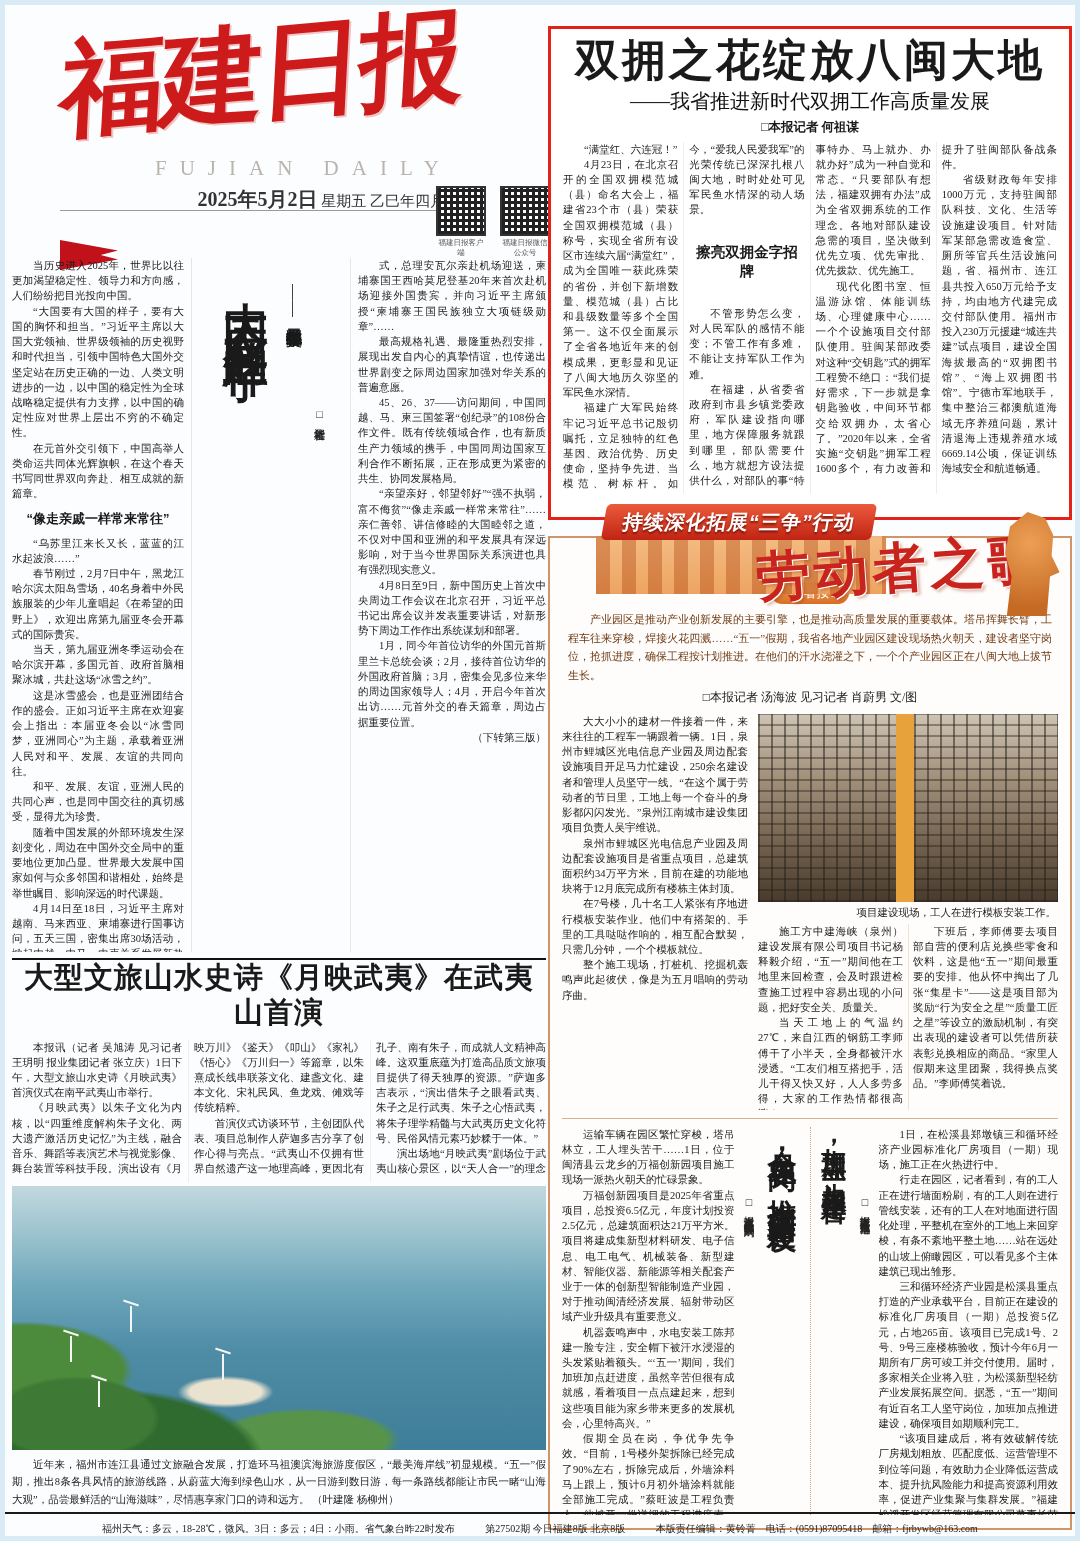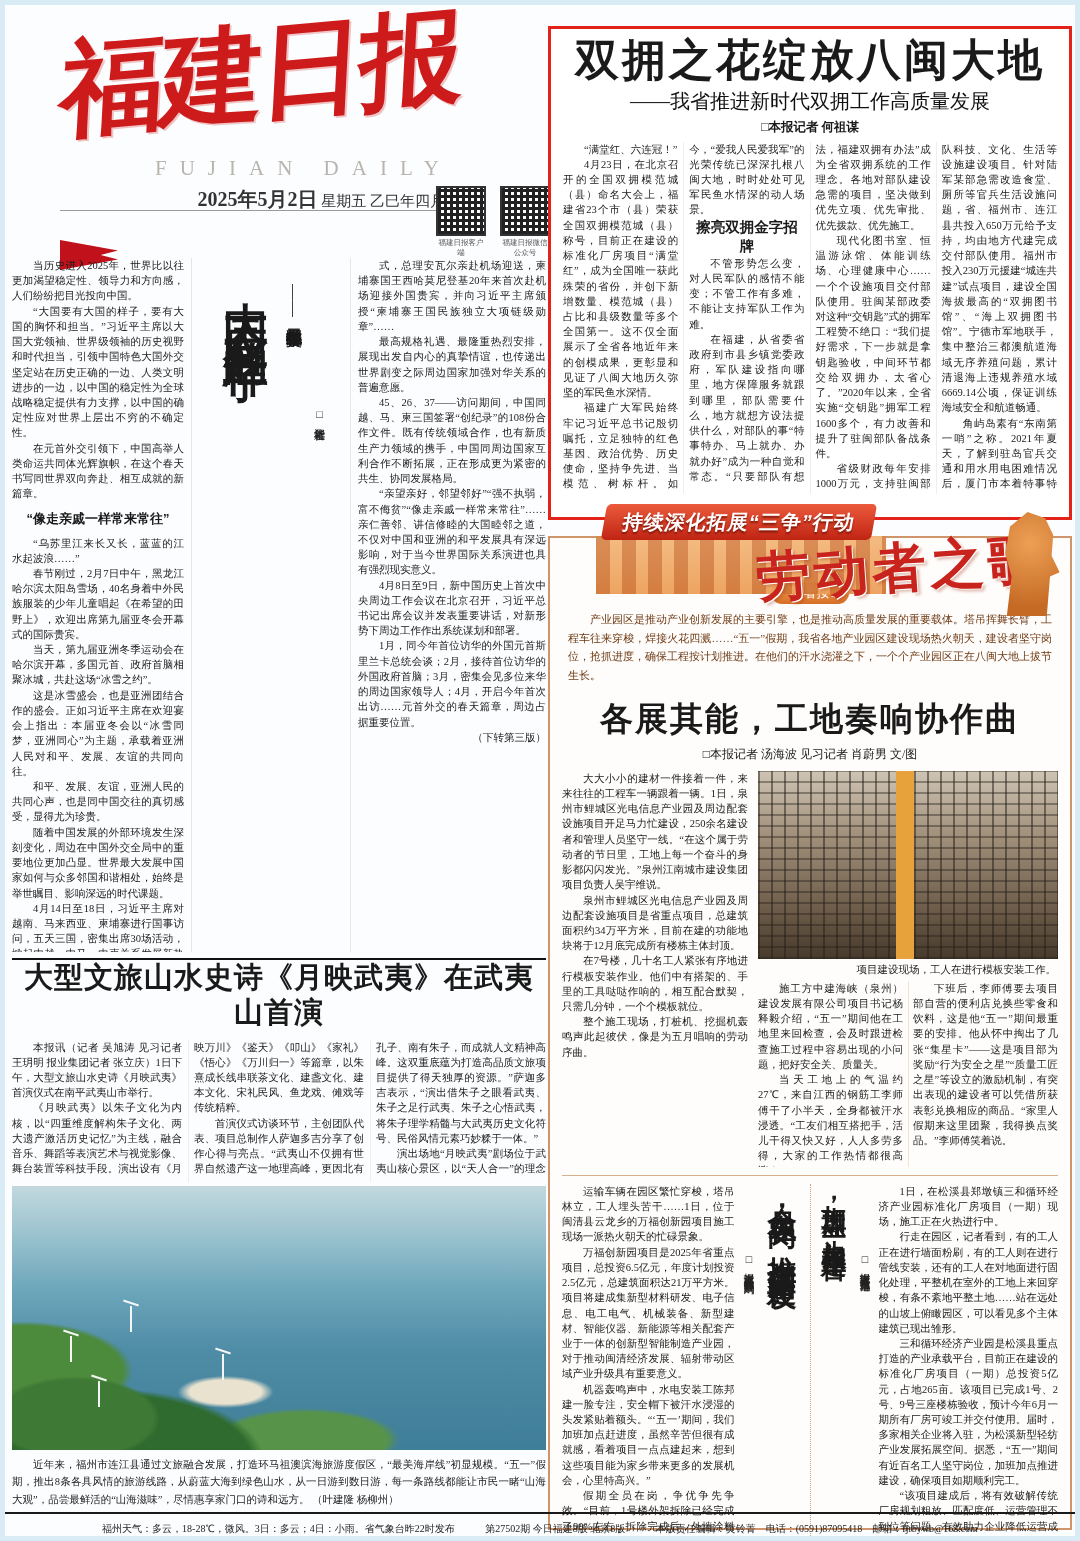--- a/index.html
+++ b/index.html
@@ -20,21 +20,21 @@
       repeating-linear-gradient(0deg,#222 0 3px,transparent 3px 6px),
       repeating-linear-gradient(90deg,#222 0 3px,#fff 3px 6px);}
   .qr-cap{font-size:7.5px;text-align:center;color:#555;margin-top:2px;width:50px;}
   .pennant{position:absolute;left:0;top:222px;width:58px;height:30px;background:#c1121c;clip-path:polygon(0 0,100% 35%,70% 50%,100% 65%,0 100%);}
   
   .leadbox{position:absolute;left:548px;top:26px;width:524px;height:494px;border:3px solid #e32219;box-sizing:border-box;padding:6px 12px;background:#fff;}
   .lead-title{font-family:"Liberation Sans",sans-serif;font-size:44px;font-weight:700;letter-spacing:3px;text-align:center;line-height:1.15;}
   .lead-sub{font-size:20px;text-align:center;margin-top:2px;color:#111;}
   .lead-by{font-size:12.5px;font-weight:bold;text-align:center;margin:4px 0 6px;}
   .lead-body{column-count:4;column-gap:11px;column-rule:1px solid #eee;height:352px;overflow:hidden;font-size:10.5px;}
-  .lead-subhead{font-family:"Liberation Sans",sans-serif;font-size:14.5px;font-weight:900;text-align:center;margin:0 0;}
+  .lead-subhead{font-family:"Liberation Sans",sans-serif;font-size:14.5px;font-weight:900;text-align:center;margin:25px 0;}
   
   .guoji{position:absolute;left:12px;top:258px;width:534px;height:694px;display:flex;overflow:hidden;}
   .g-col1{width:172px;font-size:10.5px;padding-right:7px;border-right:1px solid #e6e6e6;overflow:hidden;}
   .g-sh{font-family:"Liberation Sans",sans-serif;font-weight:900;font-size:13px;text-align:center;margin:8px 0;}
   .g-mid{width:146px;padding:0 6px;display:flex;flex-direction:column;border-right:1px solid #e6e6e6;}
   .g-vwrap{height:452px;display:flex;justify-content:center;gap:7px;}
   .g-vtitle{writing-mode:vertical-rl;font-family:"Liberation Sans",sans-serif;font-size:45px;font-weight:900;letter-spacing:10px;padding-top:8px;}
   .g-vsub{writing-mode:vertical-rl;font-size:16.5px;padding-top:26px;}
   .g-vby{writing-mode:vertical-rl;font-size:11px;padding-top:150px;color:#222;}
   .g-midtext{flex:1;font-size:10.5px;overflow:hidden;margin-top:6px;}
@@ -119,21 +119,21 @@
   <div class="pennant"></div>
 </div>
 
 <div class="leadbox">
   <div class="lead-title">双拥之花绽放八闽大地</div>
   <div class="lead-sub">——我省推进新时代双拥工作高质量发展</div>
   <div class="lead-by">□本报记者 何祖谋</div>
   <div class="lead-body">
     <div>
         <p>“满堂红、六连冠！”</p>
-        <p>4月23日，在北京召开的全国双拥模范城（县）命名大会上，福建省23个市（县）荣获全国双拥模范城（县）称号，目前正在建设的标准化厂房项目“满堂红”，成为全国唯一获此殊荣的省份，并创下新增数量、模范城（县）占比和县级数量等多个全国第一。这不仅全面展示了全省各地近年来的创模成果，更彰显和见证了八闽大地历久弥坚的军民鱼水深情。</p>
+        <p>4月23日，在北京召开的全国双拥模范城（县）命名大会上，福建省23个市（县）荣获全国双拥模范城（县）称号，实现全省所有设区市连续六届“满堂红”，成为全国唯一获此殊荣的省份，并创下新增数量、模范城（县）占比和县级数量等多个全国第一。这不仅全面展示了全省各地近年来的创模成果，更彰显和见证了八闽大地历久弥坚的军民鱼水深情。</p>
         <p>福建广大军民始终牢记习近平总书记殷切嘱托，立足独特的红色基因、政治优势、历史使命，坚持争先进、当模范、树标杆。如今，“爱我人民爱我军”的光荣传统已深深扎根八闽大地，时时处处可见军民鱼水情深的动人场景。</p>
       </div>
     <div class="lead-subhead">擦亮双拥金字招牌</div>
     <div>
         <p>不管形势怎么变，对人民军队的感情不能变；不管工作有多难，不能让支持军队工作为难。</p>
         <p>在福建，从省委省政府到市县乡镇党委政府，军队建设指向哪里，地方保障服务就跟到哪里，部队需要什么，地方就想方设法提供什么，对部队的事“特事特办、马上就办、办就办好”成为一种自觉和常态。“只要部队有想法，福建双拥有办法”成为全省双拥系统的工作理念。各地对部队建设急需的项目，坚决做到优先立项、优先审批、优先拨款、优先施工。</p>
         <p>现代化图书室、恒温游泳馆、体能训练场、心理健康中心……一个个设施项目交付部队使用。驻闽某部政委对这种“交钥匙”式的拥军工程赞不绝口：“我们提好需求，下一步就是拿钥匙验收，中间环节都交给双拥办，太省心了。”2020年以来，全省实施“交钥匙”拥军工程1600多个，有力改善和提升了驻闽部队备战条件。</p>
         <p>省级财政每年安排1000万元，支持驻闽部队科技、文化、生活等设施建设项目。针对陆军某部急需改造食堂、厕所等官兵生活设施问题，省、福州市、连江县共投入650万元给予支持，均由地方代建完成交付部队使用。福州市投入230万元援建“城连共建”试点项目，建设全国海拔最高的“双拥图书馆”、“海上双拥图书馆”。宁德市军地联手，集中整治三都澳航道海域无序养殖问题，累计清退海上违规养殖水域6669.14公顷，保证训练海域安全和航道畅通。</p>
         <p>角屿岛素有“东南第一哨”之称。2021年夏天，了解到驻岛官兵交通和用水用电困难情况后，厦门市本着特事特办、急事急办、办就办好的原则，先后出资200万元为连队建造一艘全新的“双拥号”交通艇，投入近700万元升级改造了海底自来水供水和营区供电系统，支持守岛部队建设。</p>
       </div>
@@ -205,21 +205,20 @@
 
 <div class="laborbox">
   <div class="banner">
     <div class="skyline"></div>
     <div class="ribbon">持续深化拓展“三争”行动</div>
     <div class="script">劳动者之歌</div>
     <div class="headsil"></div>
   </div>
   <div class="badge">编者按</div>
   <p class="note">产业园区是推动产业创新发展的主要引擎，也是推动高质量发展的重要载体。塔吊挥舞长臂，工程车往来穿梭，焊接火花四溅……“五一”假期，我省各地产业园区建设现场热火朝天，建设者坚守岗位，抢抓进度，确保工程按计划推进。在他们的汗水浇灌之下，一个个产业园区正在八闽大地上拔节生长。</p>
-  <div class="lab-title">各展其能，工地奏响协作曲</div>
   <div class="lab-by">□本报记者 汤海波 见习记者 肖蔚男 文/图</div>
   <div class="mainbody">
     <div class="mb-left">
       <div>
           <p>大大小小的建材一件接着一件，来来往往的工程车一辆跟着一辆。1日，泉州市鲤城区光电信息产业园及周边配套设施项目开足马力忙建设，250余名建设者和管理人员坚守一线。“在这个属于劳动者的节日里，工地上每一个奋斗的身影都闪闪发光。”泉州江南城市建设集团项目负责人吴宇维说。</p>
           <p>泉州市鲤城区光电信息产业园及周边配套设施项目是省重点项目，总建筑面积约34万平方米，目前在建的功能地块将于12月底完成所有楼栋主体封顶。</p>
           <p>在7号楼，几十名工人紧张有序地进行模板安装作业。他们中有搭架的、手里的工具哒哒作响的，相互配合默契，只需几分钟，一个个模板就位。</p>
           <p>整个施工现场，打桩机、挖掘机轰鸣声此起彼伏，像是为五月唱响的劳动序曲。</p>
         </div>
     </div>

